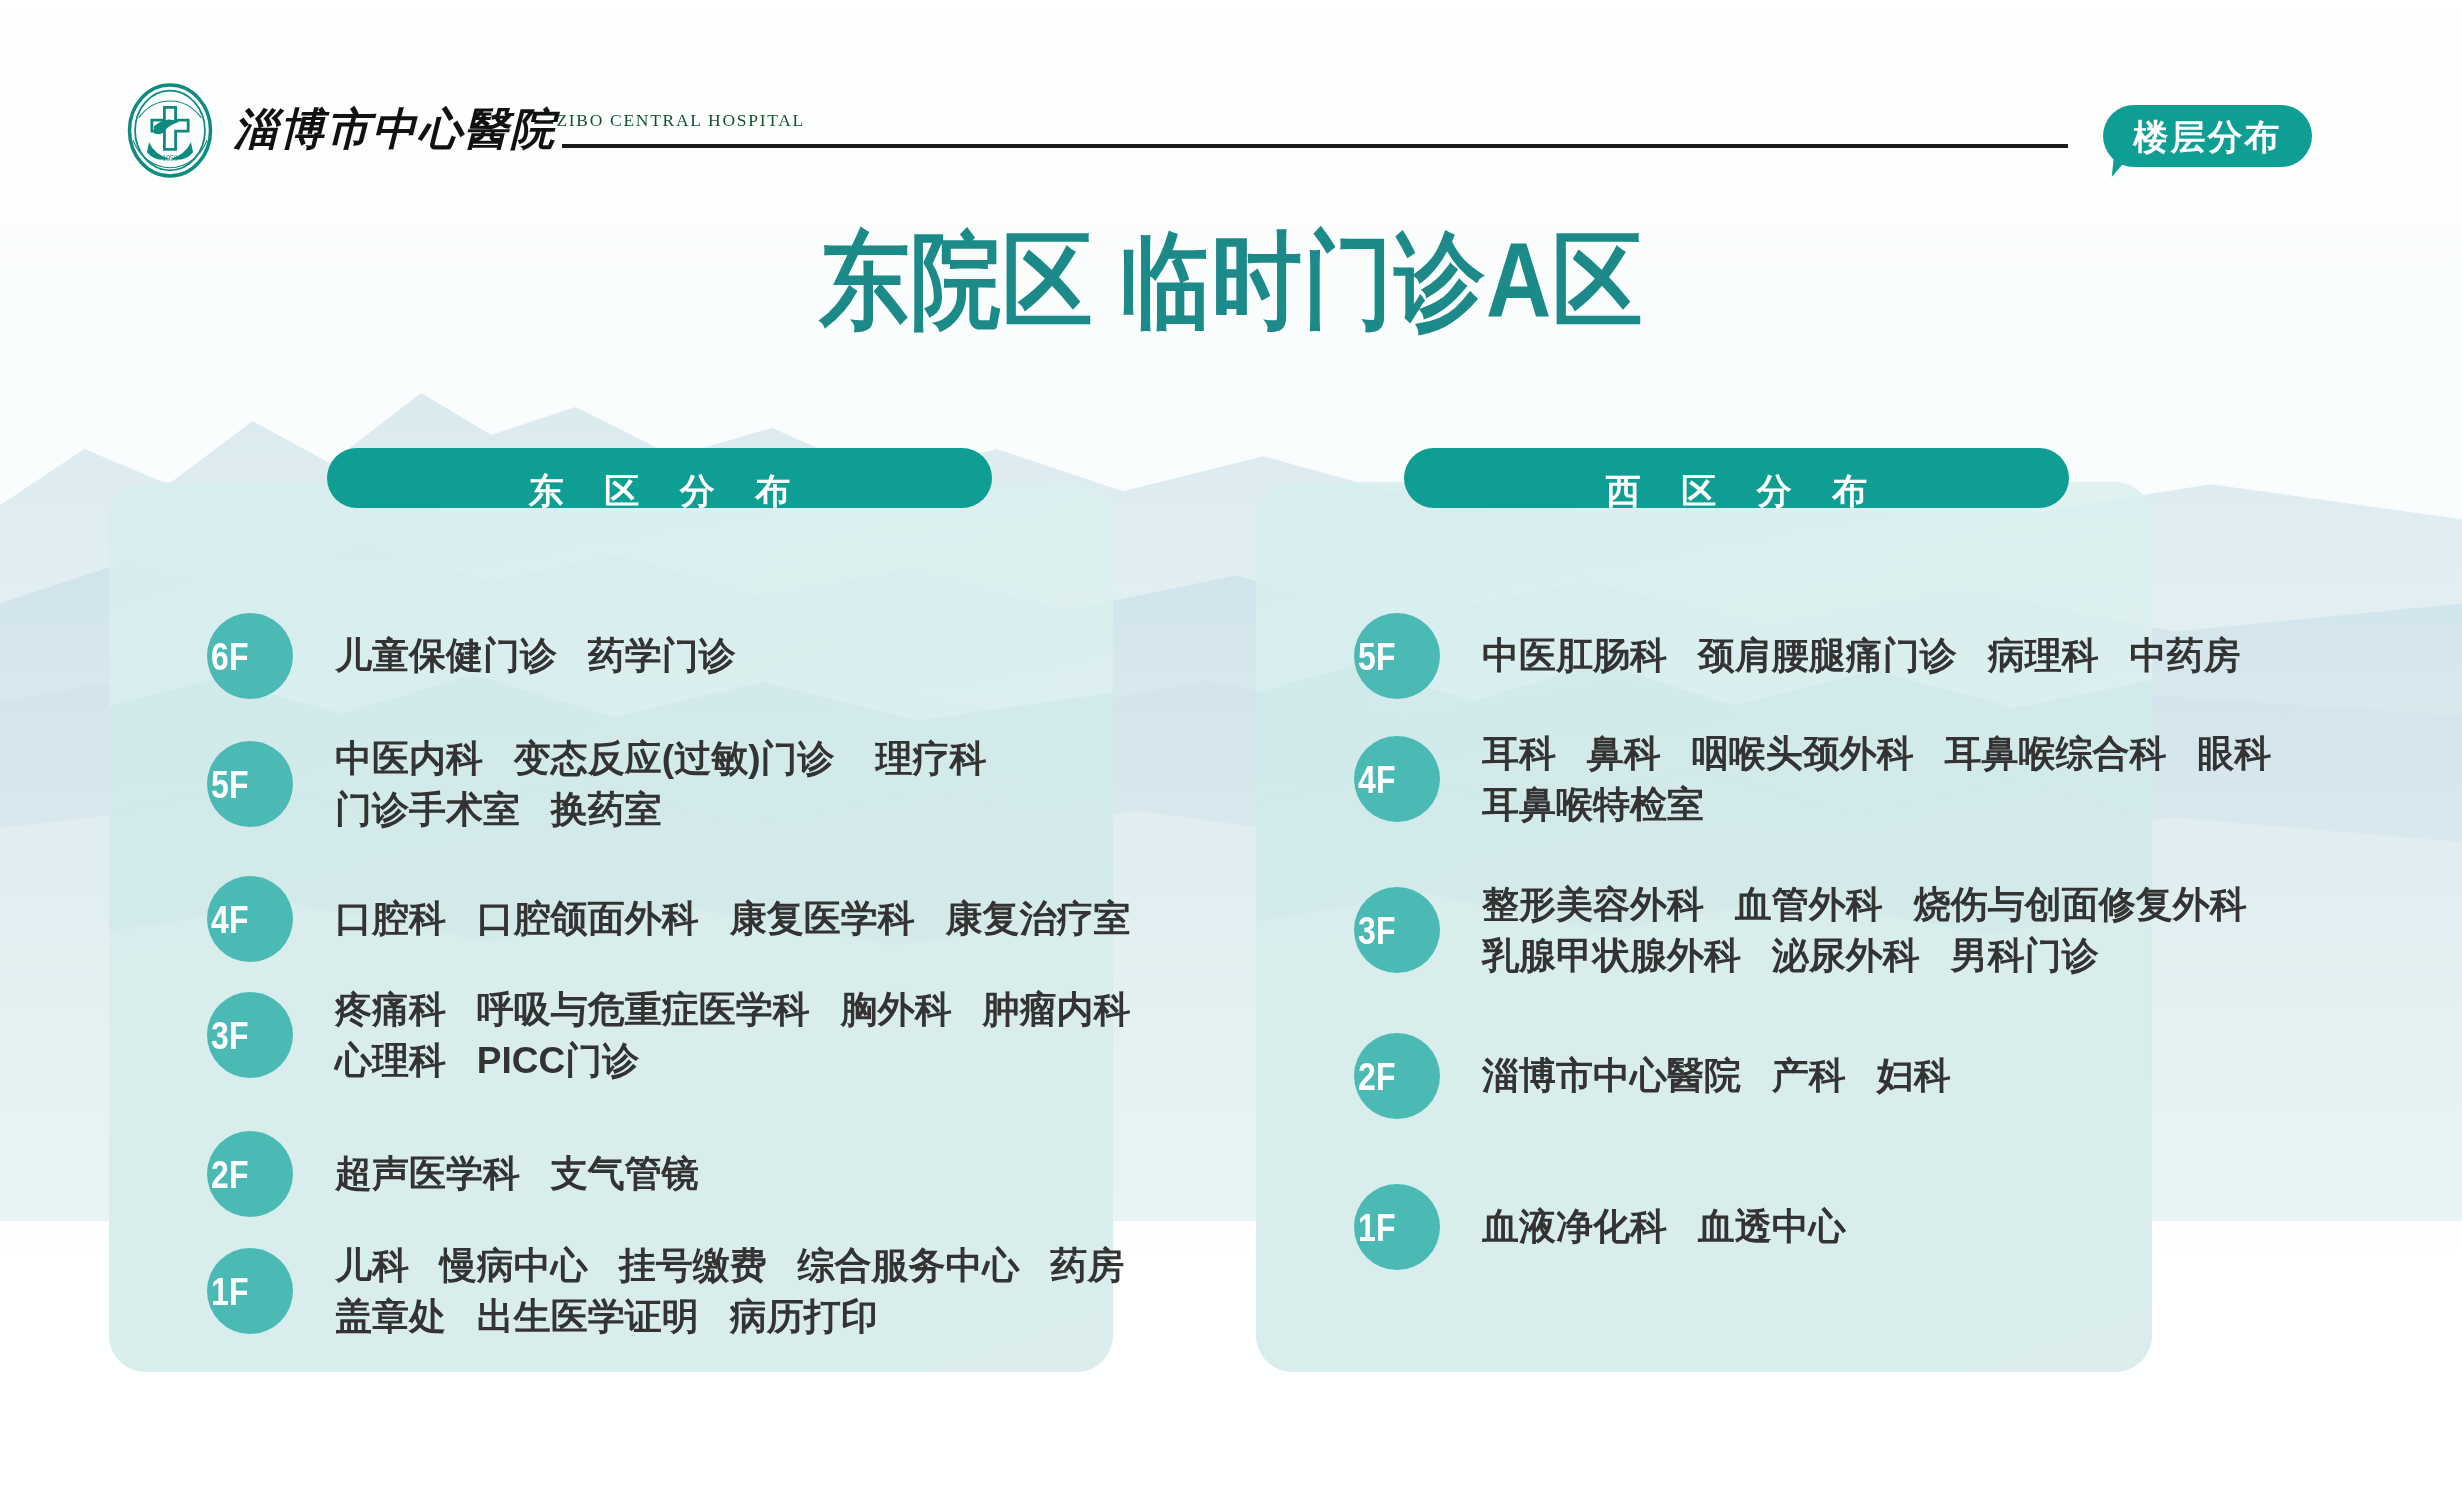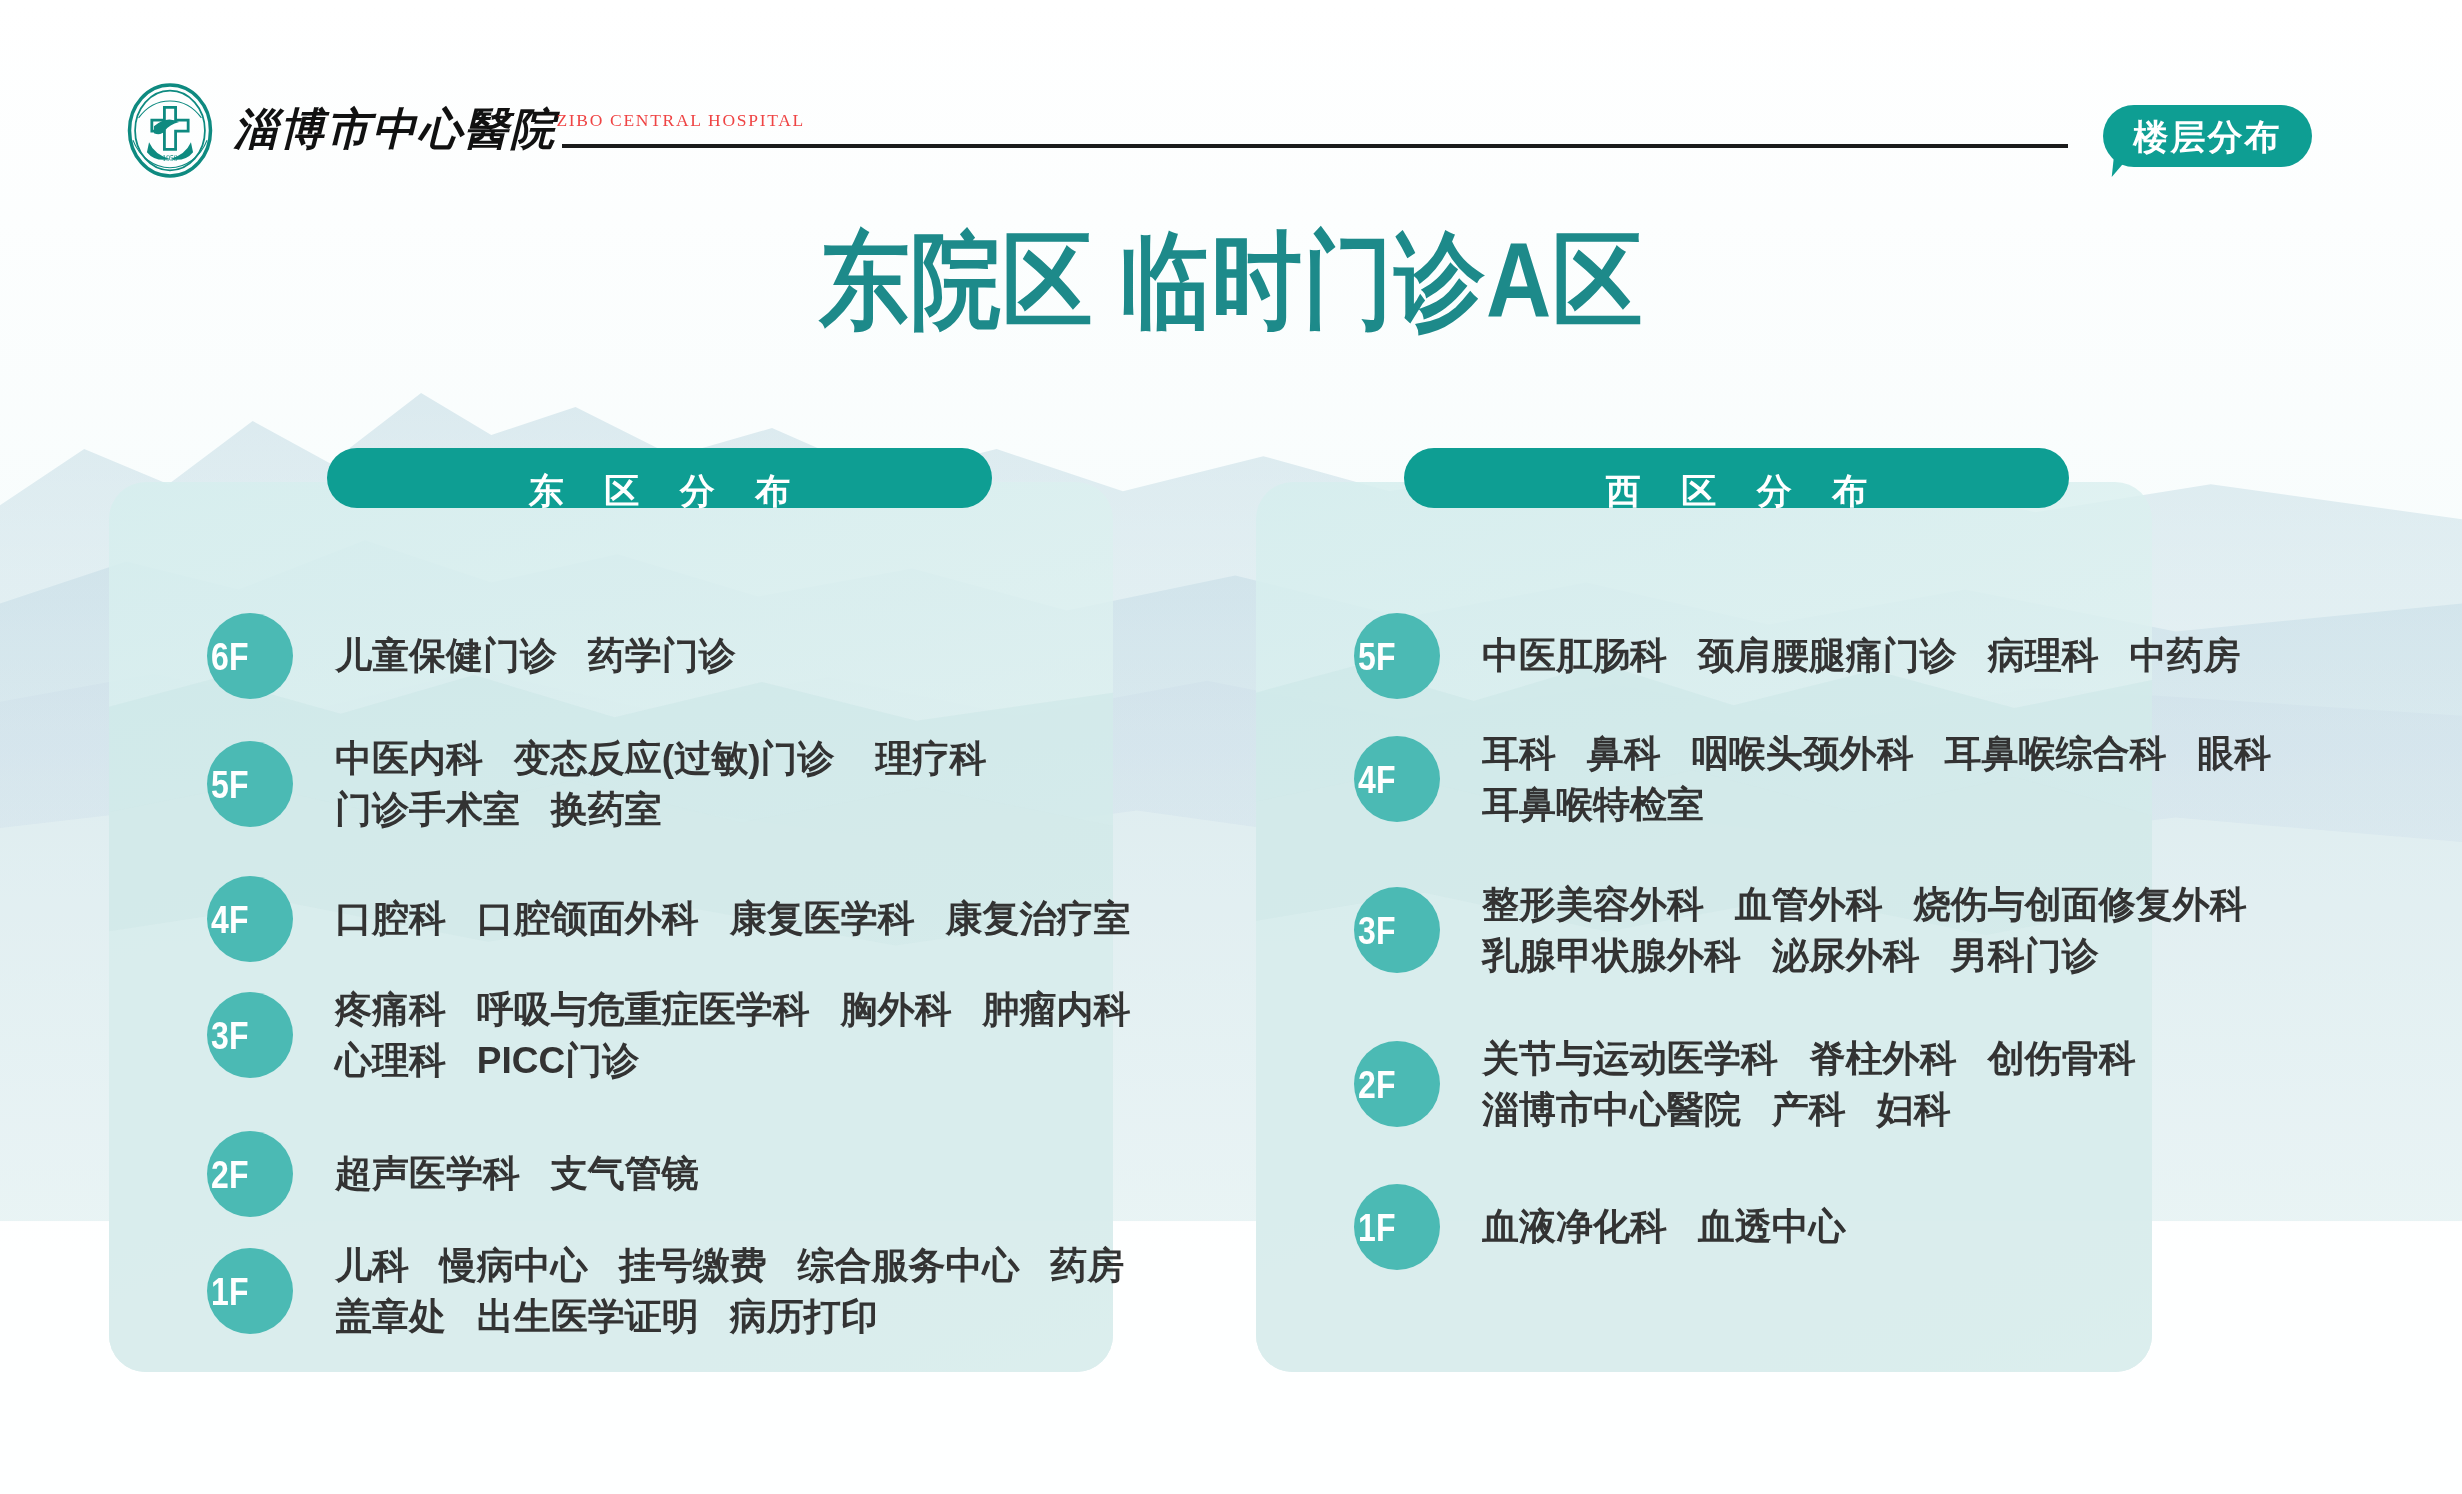--- a/index.html
+++ b/index.html
@@ -14,21 +14,21 @@
   #bg svg{width:100%;height:100%;display:block;}
 
   
   .header{position:absolute;top:0;left:0;width:2462px;height:211px;z-index:5;}
 
   .logo-wrap{position:absolute;left:126px;top:83px;display:flex;align-items:center;gap:19.7px;}
   .logo-mark{width:88px;height:95px;flex:none;}
   .logo-text{display:flex;flex-direction:row;justify-content:center;}
   .logo-cn{font-family:"Liberation Serif","DejaVu Serif",serif;font-weight:bold;
            font-size:44px;color:#111;letter-spacing:2.1px;line-height:1.05;font-style:italic;}
-  .logo-en{font-family:"Liberation Serif","DejaVu Serif",serif;font-size:17.5px;color:#ef4444;
+  .logo-en{font-family:"Liberation Serif","DejaVu Serif",serif;font-size:17.5px;color:#14532d;
            letter-spacing:1.7px;line-height:1.2;margin-top:2.1px;}
 
   .hrule{position:absolute;left:562px;top:144px;width:1506px;height:3.5px;background:#1b1b1b;}
 
   .badge{position:absolute;left:2103px;top:105px;width:209px;height:62px;
          background:#0E9E93;border-radius:32px;display:flex;align-items:center;
          justify-content:center;}
   .badge span{color:#fff;font-size:35px;font-weight:bold;letter-spacing:2.1px;line-height:1;}
   .badge-tail{position:absolute;left:2113px;top:153px;width:0;height:0;
               border-left:18px solid #0E9E93;border-bottom:24px solid transparent;
@@ -253,21 +253,20 @@
         <div class="fline">整形美容外科   血管外科   烧伤与创面修复外科</div>
         <div class="fline">乳腺甲状腺外科   泌尿外科   男科门诊</div>
       </div>
     </div>
 
     <div class="floor-row" style="left:98px;top:551px;">
       <div class="fbadge">
         <span>2F</span>
       </div>
       <div class="flines">
-        <div class="fline">关节与运动医学科   脊柱外科   创伤骨科</div>
         <div class="fline">淄博市中心醫院   产科   妇科</div>
       </div>
     </div>
 
     <div class="floor-row" style="left:98px;top:702px;">
       <div class="fbadge">
         <span>1F</span>
       </div>
       <div class="flines">
         <div class="fline">血液净化科   血透中心</div>

